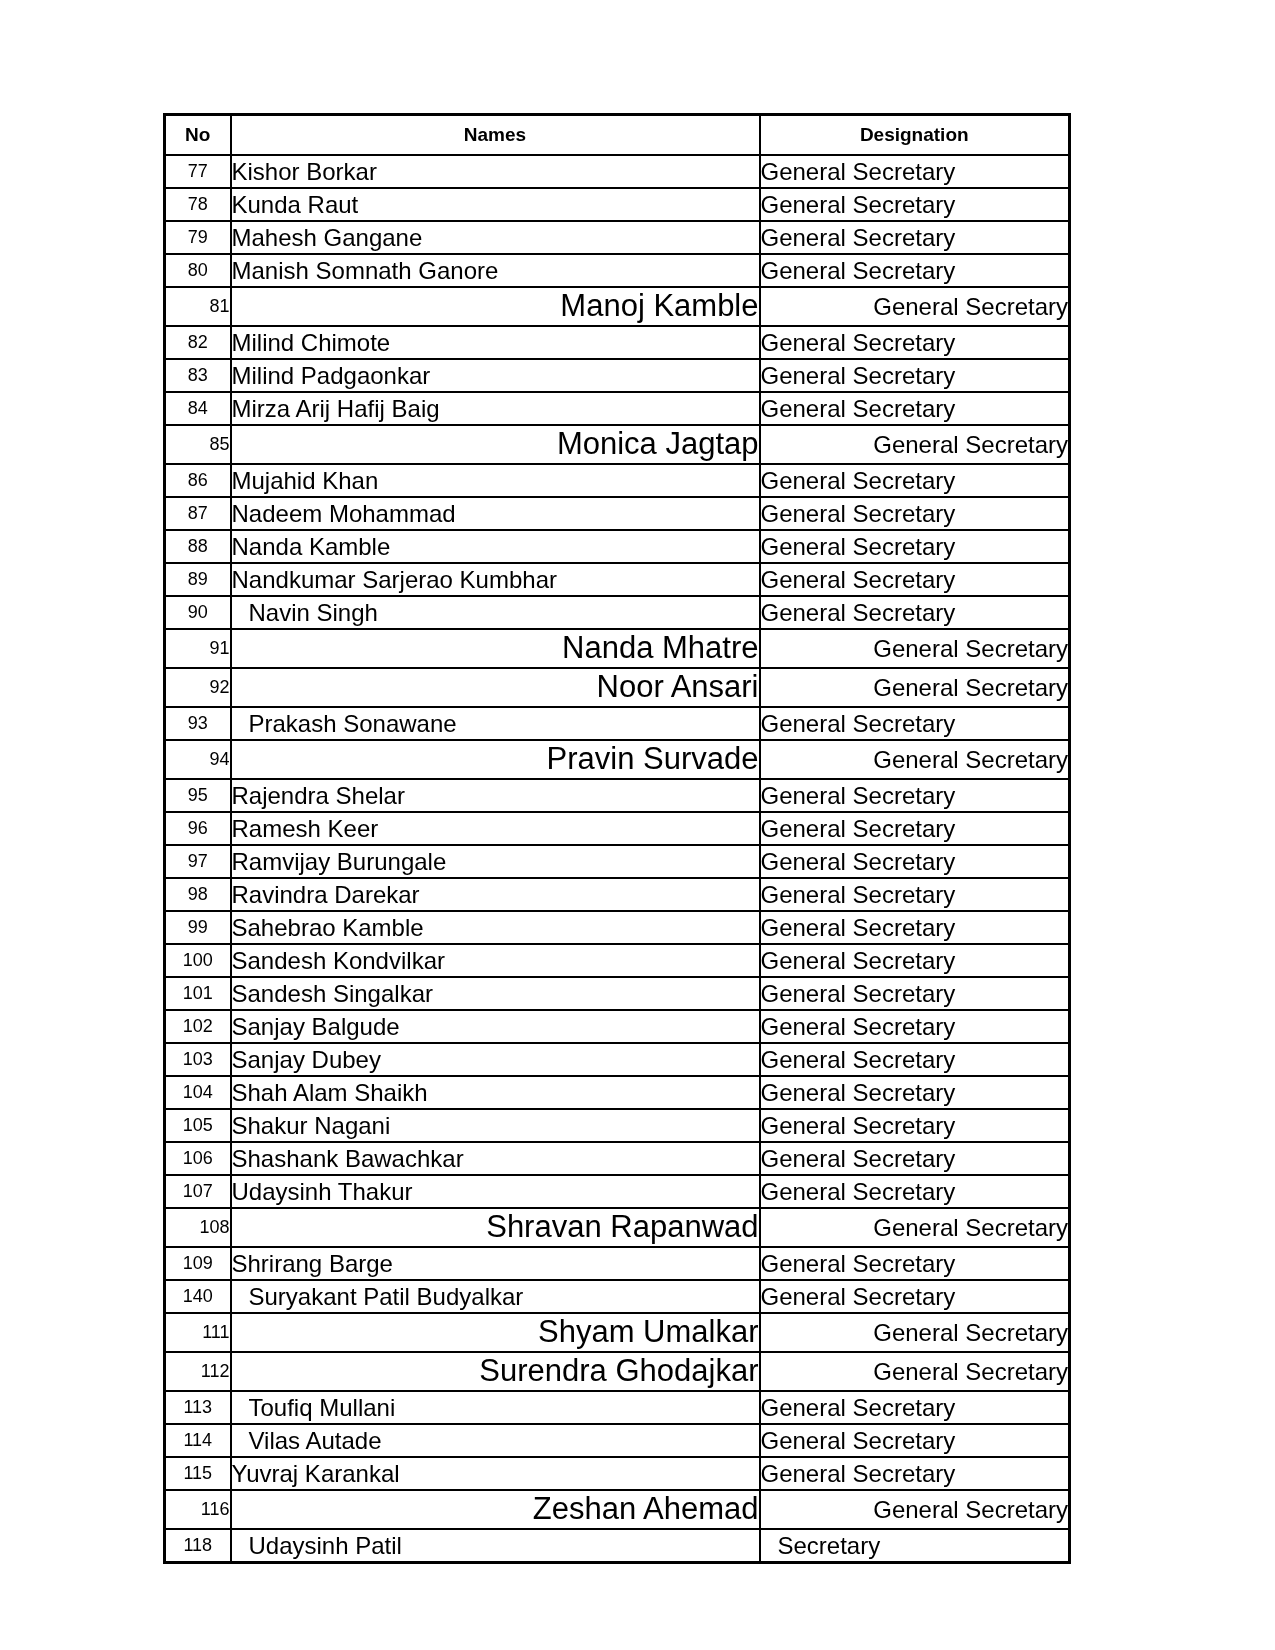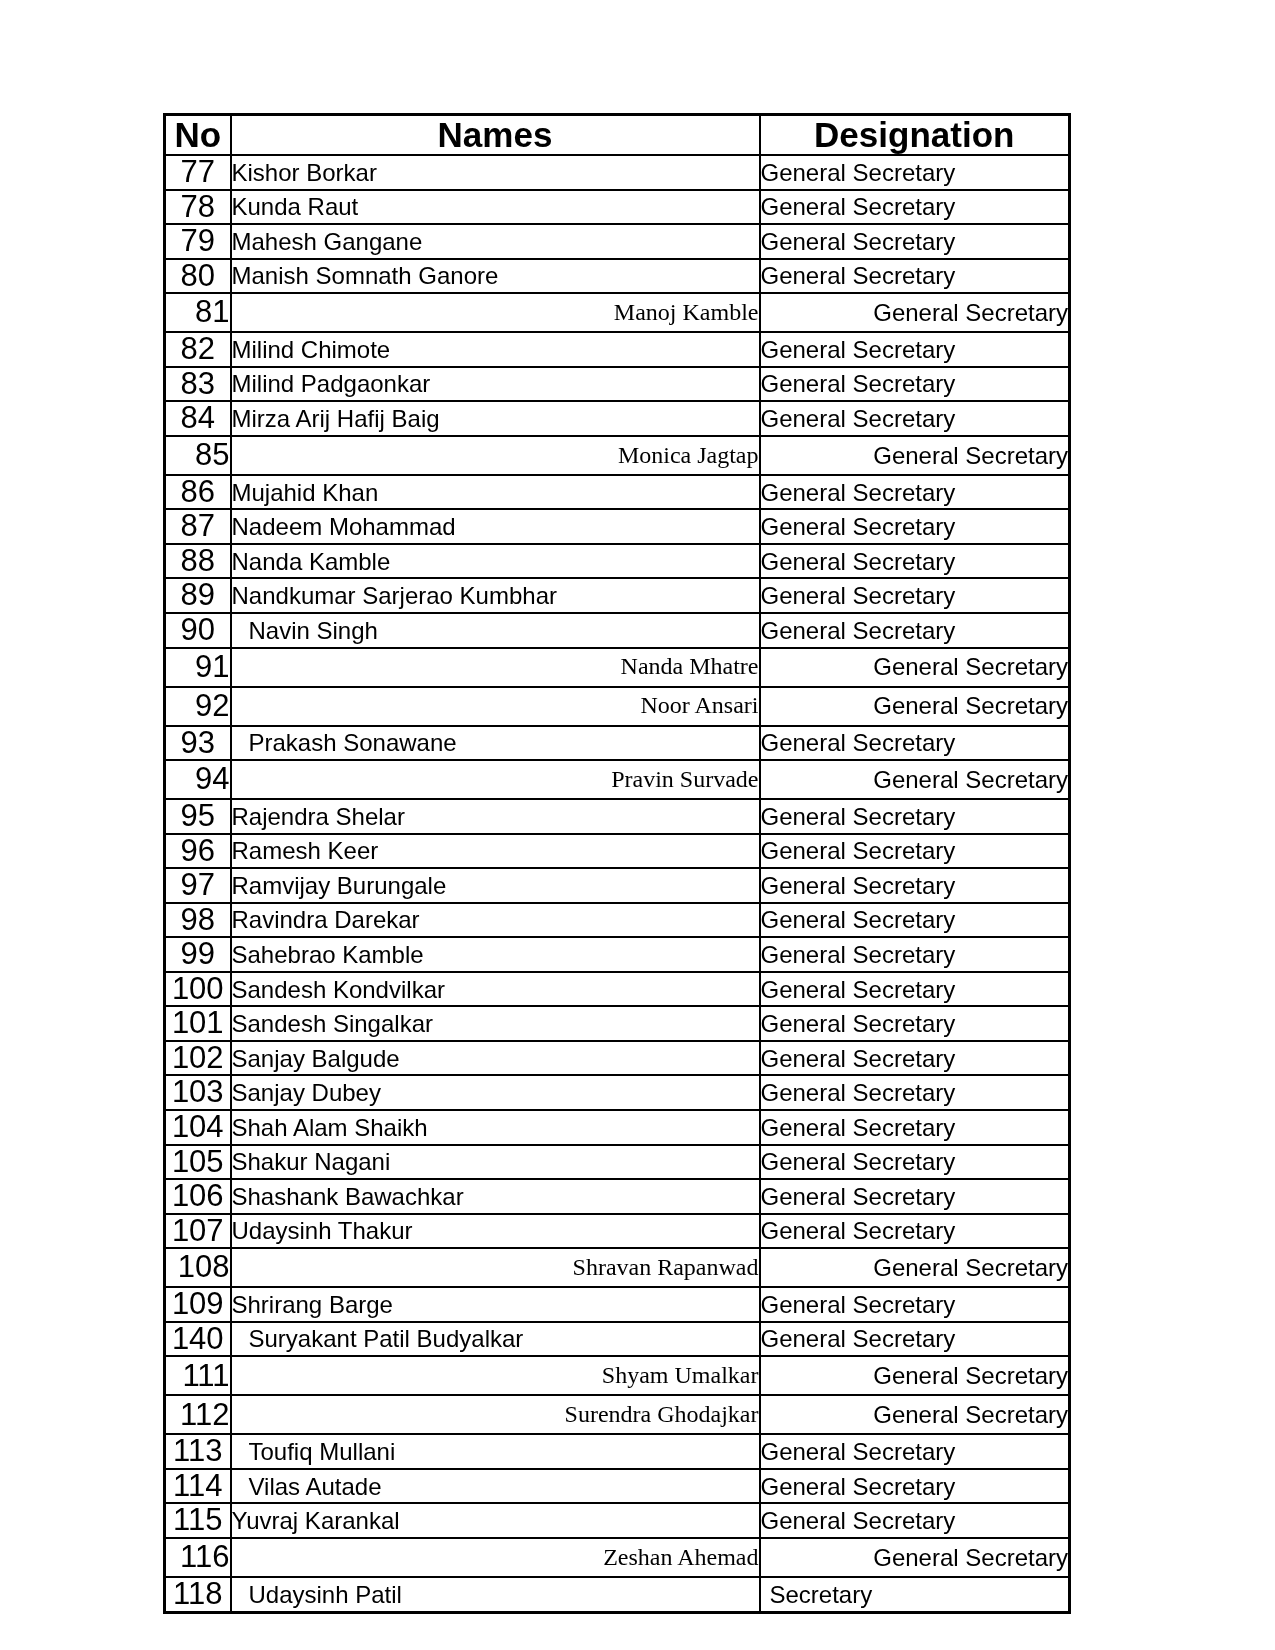--- a/index.html
+++ b/index.html
@@ -36,41 +36,41 @@
   table.members td {
     border: 2px solid #000000;
     padding: 0;
     overflow: hidden;
     white-space: nowrap;
     vertical-align: middle;
     line-height: 1.05;
   }
   thead th {
     height: 38px;
-    font-size: 35px;
+    font-size: 19px;
     font-weight: bold;
     text-align: center;
   }
   tbody td {
     height: 31px;
     font-size: 24px;
   }
   tbody tr.large td { height: 37px; text-align: right; }
 
   td.cell-no {
     text-align: center;
-    font-size: 31px;
+    font-size: 18px;
   }
   td.cell-name { padding-left: 10px; }
-  tr.large td.cell-name { font-size: 24px; font-family: Liberation Serif, serif; }
+  tr.large td.cell-name { font-size: 31px; }
   td.cell-name.flush { padding-left: 8px; }
   td.cell-name.indent { padding-left: 17px; }
 
   td.cell-designation { padding-left: 3px; }
-  td.cell-designation.indent { padding-left: 9px; }
+  td.cell-designation.indent { padding-left: 17px; }
 </style>
 </head>
 <body>
 
 <div class="page">
   <table class="members">
     <colgroup>
       <col class="col-no">
       <col class="col-names">
       <col class="col-designation">

